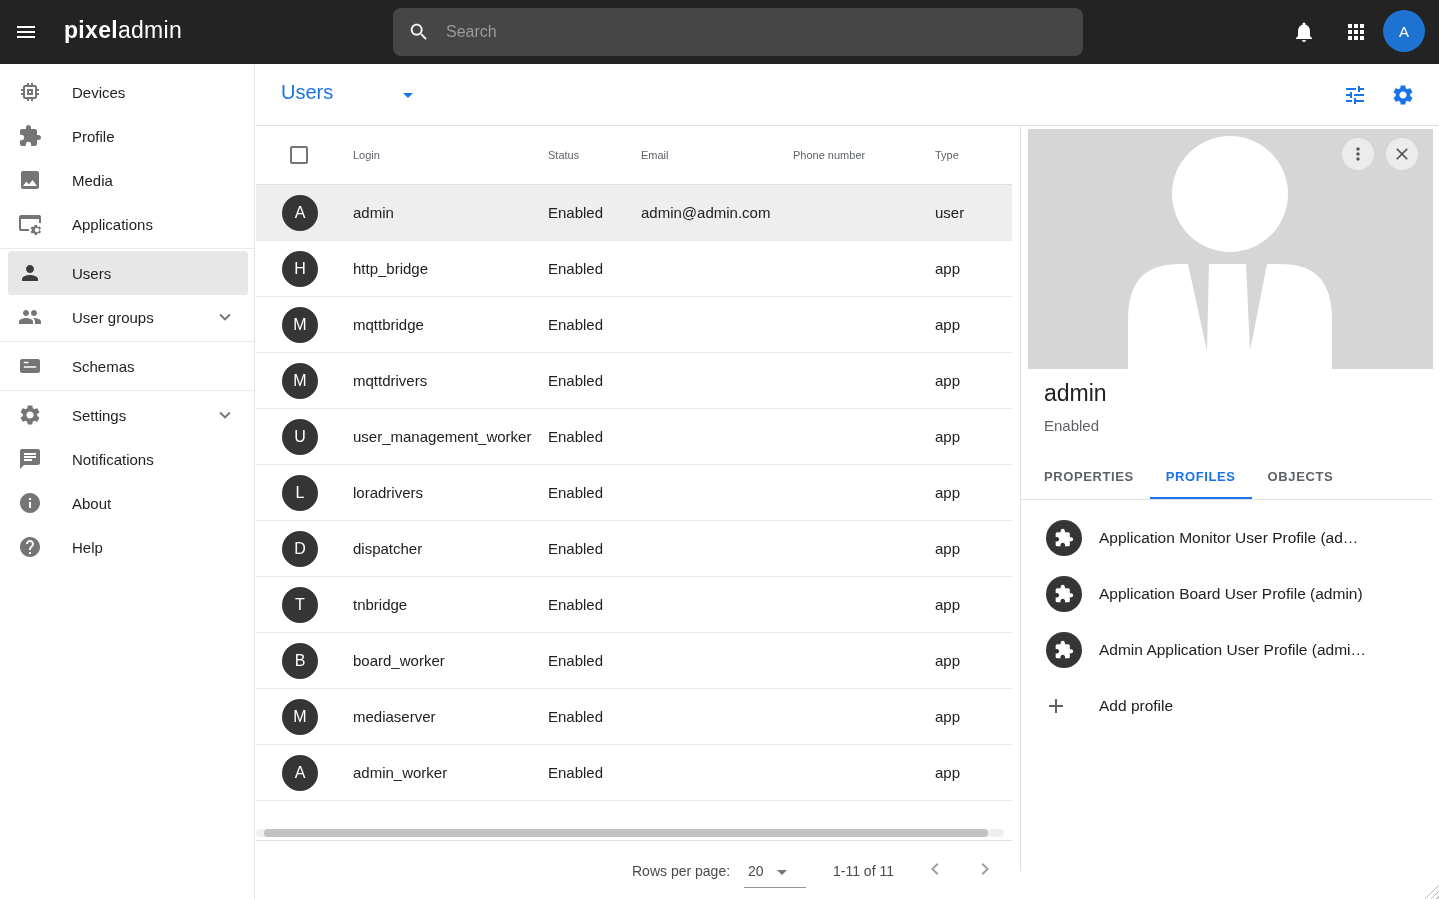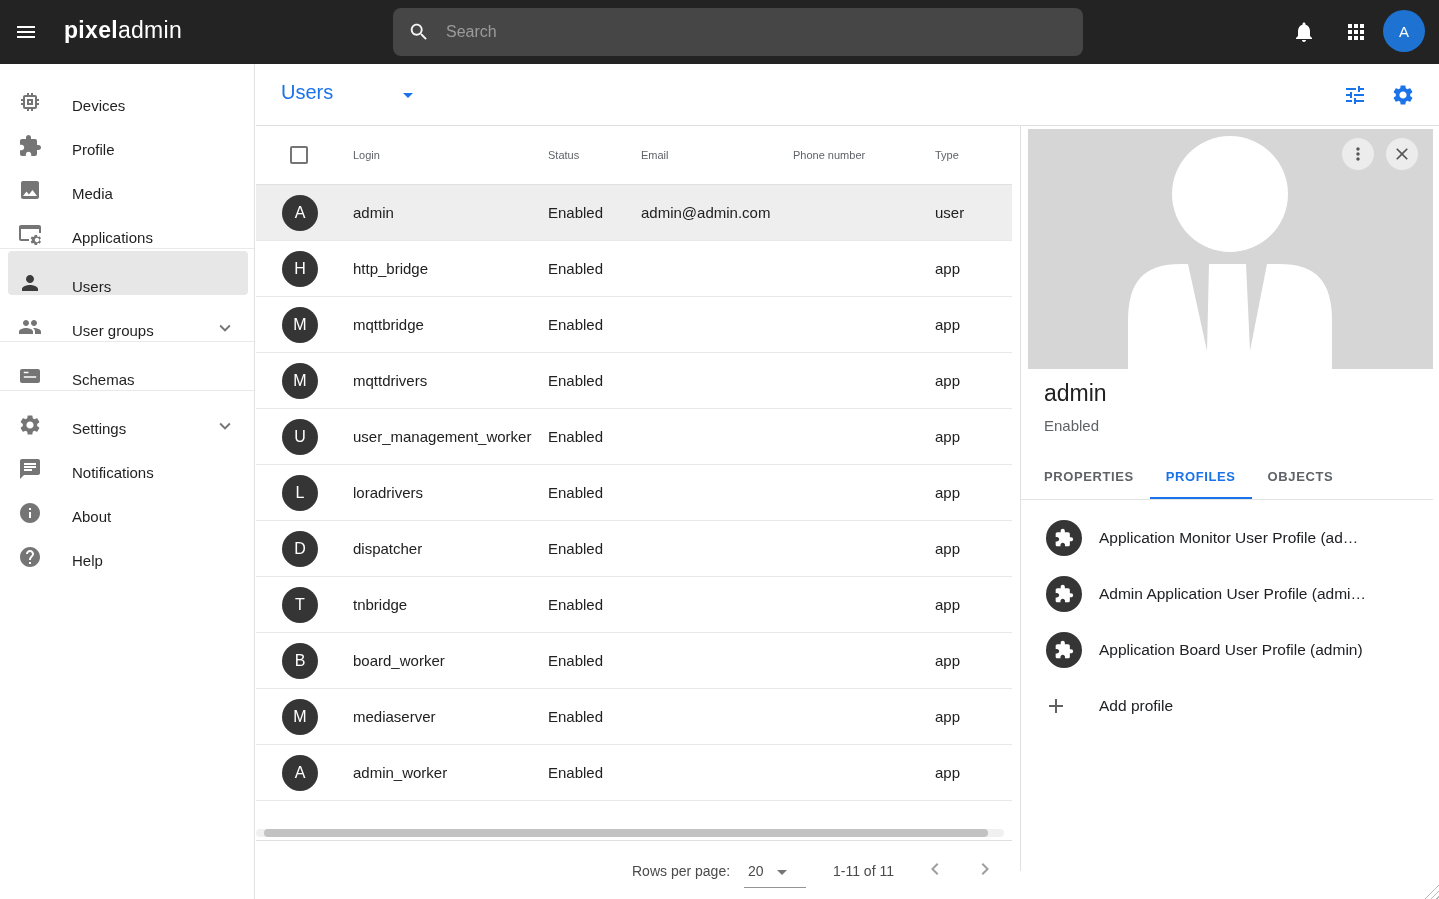--- a/index.html
+++ b/index.html
@@ -22,21 +22,21 @@
   .search input::placeholder{color:#9b9b9b;}
   #bell-ic{left:1292px;top:20px;}
   #apps-ic{left:1344px;top:20px;}
   .tb-avatar{position:absolute;left:1383px;top:10px;width:42px;height:42px;border-radius:50%;
              background:#1e73d2;color:#fff;font-size:15px;display:flex;align-items:center;
              justify-content:center;cursor:pointer;}
 
   
   .sidebar{position:absolute;left:0;top:64px;bottom:0;width:255px;background:#fff;
            border-right:1px solid #e2e2e2;padding-top:6px;box-sizing:border-box;}
-  .side-item{height:44px;margin:0 6px 0 8px;border-radius:4px;display:flex;align-items:flex-end;
+  .side-item{height:44px;margin:0 6px 0 8px;border-radius:4px;display:flex;align-items:center;
              padding-left:10px;position:relative;cursor:pointer;}
   .side-item.selected{background:#e7e7e7;}
   .side-item .icon{color:#757575;flex:none;}
   .side-item.selected .icon{color:#3c3c3c;}
   .side-item .lbl{margin-left:30px;font-size:15px;color:#1f1f1f;}
   .side-item .chev{position:absolute;right:12px;width:22px;height:22px;color:#757575;}
   .side-div{border-top:1px solid #e9e9e9;margin:2px 0;}
 
   
   .content-header{position:absolute;left:256px;top:64px;right:0;height:61px;background:#fff;
@@ -452,31 +452,31 @@
         <span class="ptext">Application Monitor User Profile (ad…</span>
       </div>
       <div class="d-item">
         <span class="picon">
           <span class="icon">
             <svg viewBox="0 0 24 24">
               <path d="M20.5 11H19V7c0-1.1-.9-2-2-2h-4V3.5C13 2.12 11.88 1 10.5 1S8 2.12 8 3.5V5H4c-1.1 0-1.99.9-1.99 2v3.8H3.5c1.49 0 2.7 1.21 2.7 2.7s-1.21 2.7-2.7 2.7H2V20c0 1.1.9 2 2 2h3.8v-1.5c0-1.49 1.21-2.7 2.7-2.7 1.49 0 2.7 1.21 2.7 2.7V22H17c1.1 0 2-.9 2-2v-4h1.5c1.38 0 2.5-1.12 2.5-2.5S21.88 11 20.5 11z"></path>
             </svg>
           </span>
         </span>
-        <span class="ptext">Admin Application User Profile (admi…</span>
+        <span class="ptext">Application Board User Profile (admin)</span>
       </div>
       <div class="d-item">
         <span class="picon">
           <span class="icon">
             <svg viewBox="0 0 24 24">
               <path d="M20.5 11H19V7c0-1.1-.9-2-2-2h-4V3.5C13 2.12 11.88 1 10.5 1S8 2.12 8 3.5V5H4c-1.1 0-1.99.9-1.99 2v3.8H3.5c1.49 0 2.7 1.21 2.7 2.7s-1.21 2.7-2.7 2.7H2V20c0 1.1.9 2 2 2h3.8v-1.5c0-1.49 1.21-2.7 2.7-2.7 1.49 0 2.7 1.21 2.7 2.7V22H17c1.1 0 2-.9 2-2v-4h1.5c1.38 0 2.5-1.12 2.5-2.5S21.88 11 20.5 11z"></path>
             </svg>
           </span>
         </span>
-        <span class="ptext">Application Board User Profile (admin)</span>
+        <span class="ptext">Admin Application User Profile (admi…</span>
       </div>
       <div class="add-row">
         <span class="icon">
           <svg viewBox="0 0 24 24">
             <path d="M19 13h-6v6h-2v-6H5v-2h6V5h2v6h6v2z"></path>
           </svg>
         </span>
         <span class="ptext">Add profile</span>
       </div>
     </div>

